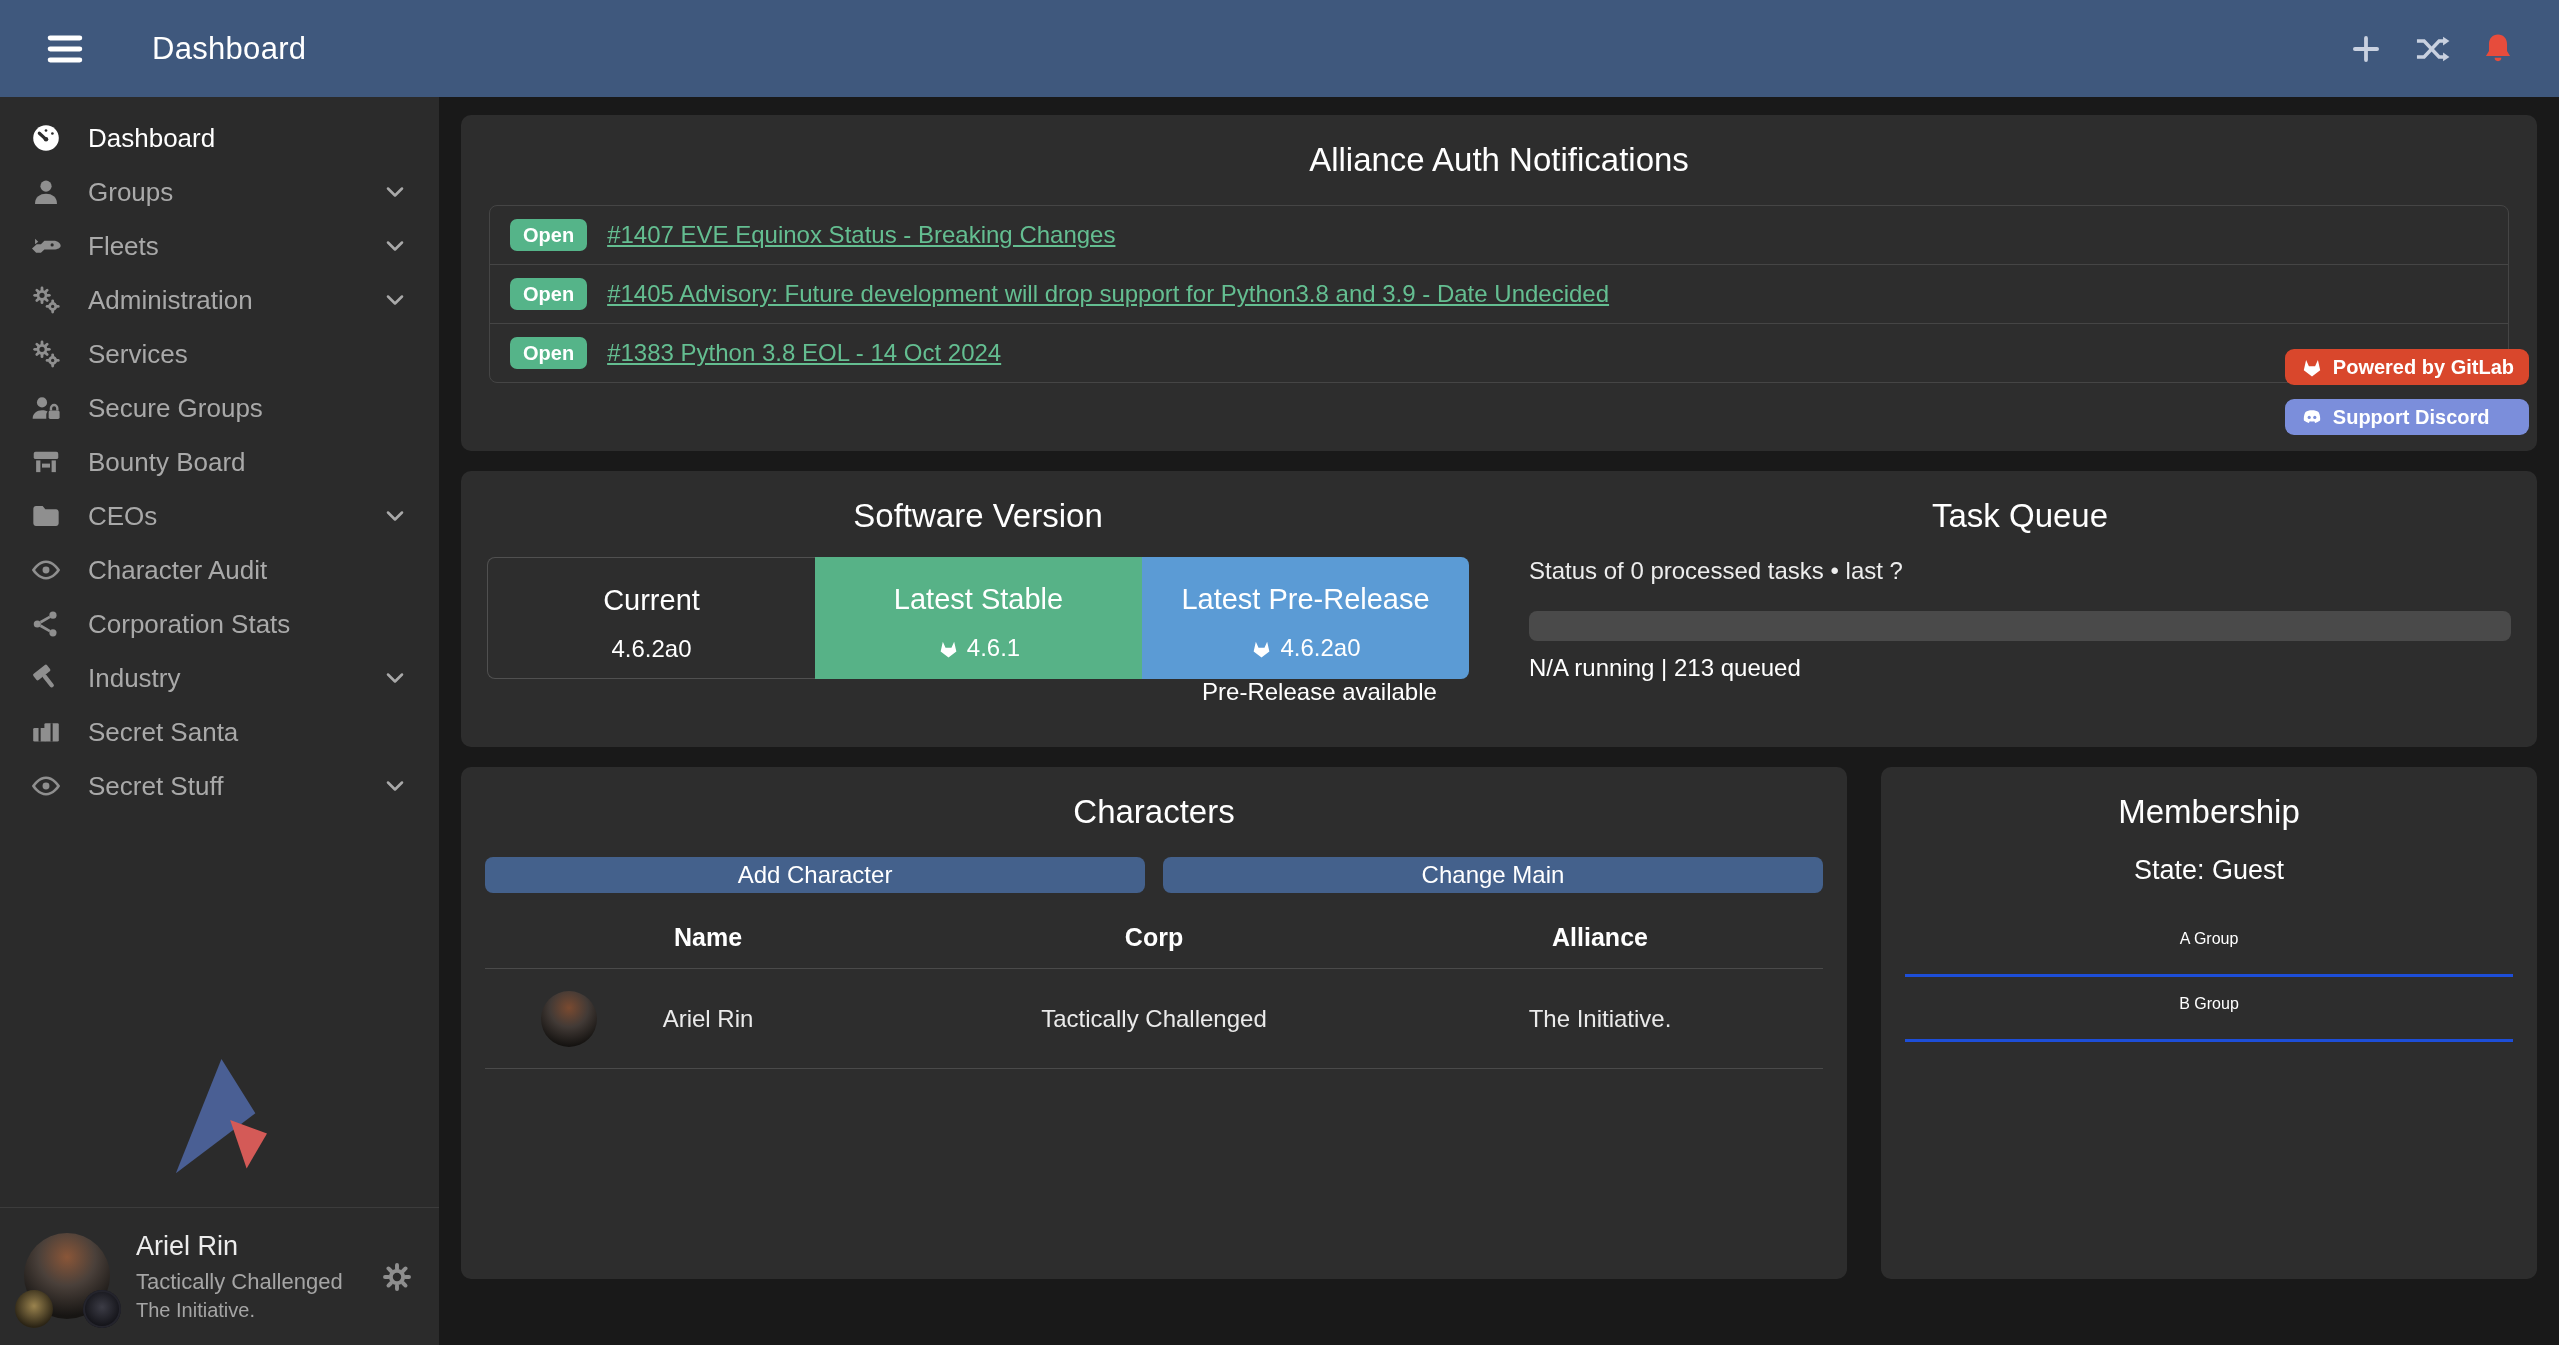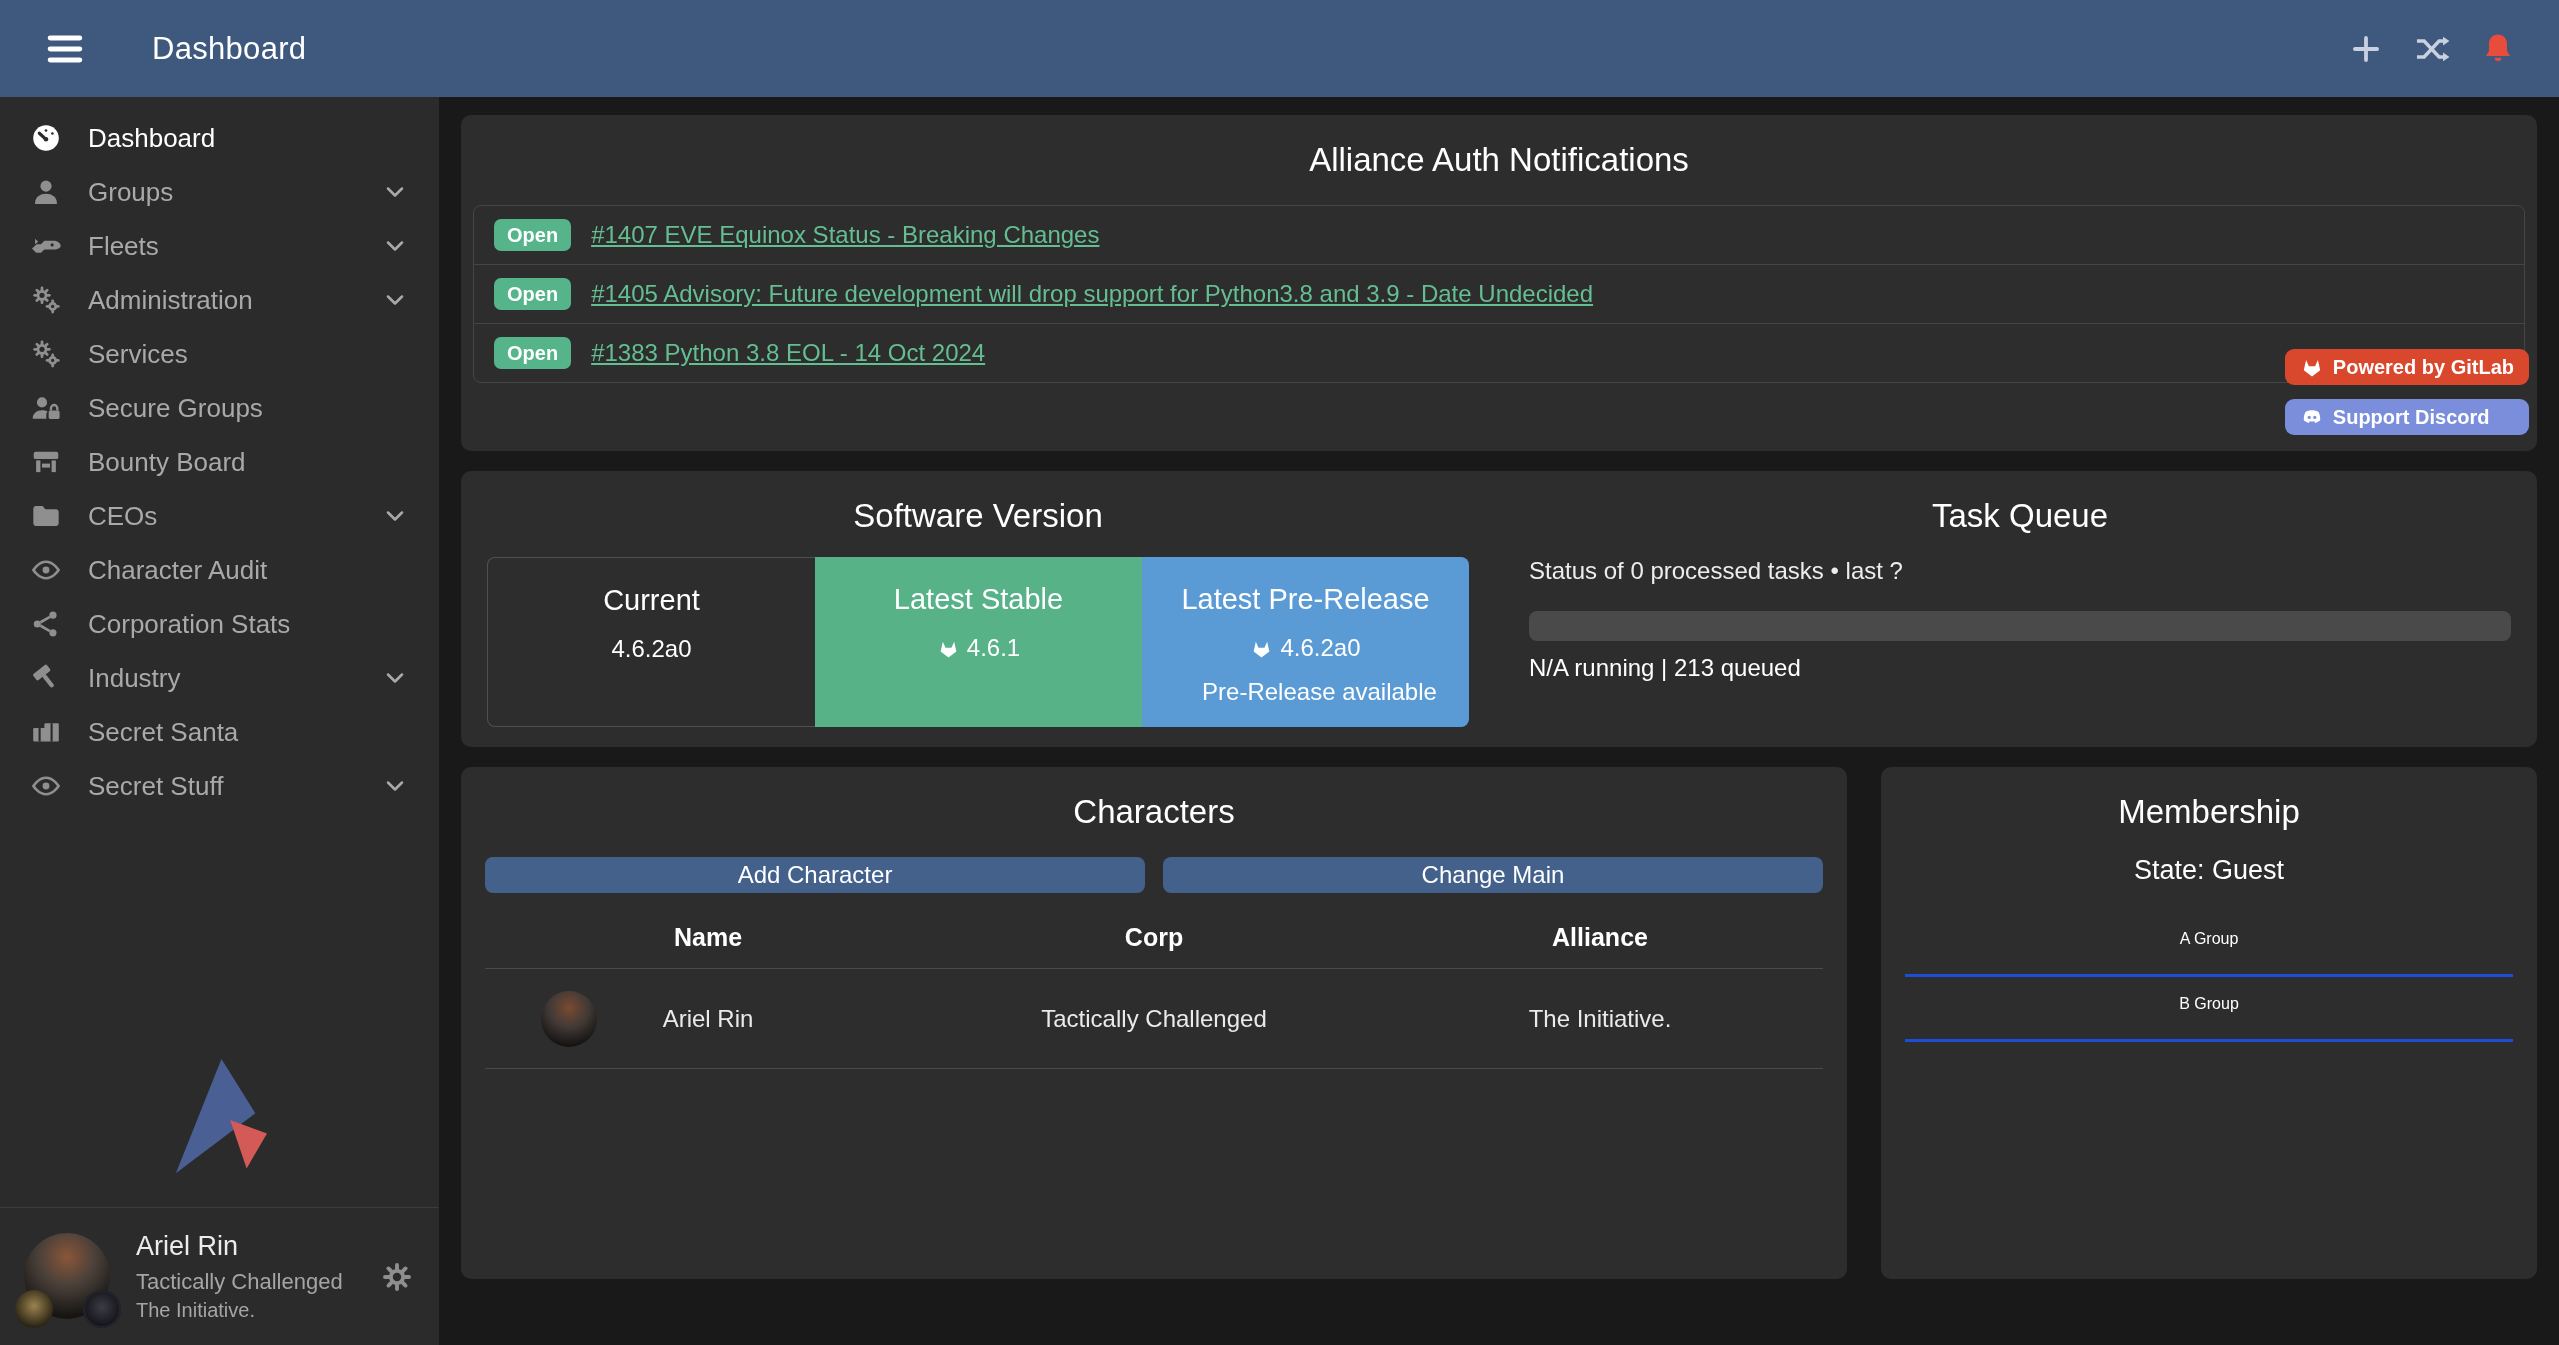--- a/index.html
+++ b/index.html
@@ -61,21 +61,21 @@
 
   
   .main {
     position:absolute; left:439px; top:97px; right:0; bottom:0;
     background:#191919; padding:18px 22px;
   }
   .panel { background:#2d2d2d; border-radius:10px; }
   .panel h2 { margin:0; padding-top:26px; text-align:center; font-size:33px; font-weight:500; color:#fff; }
 
   
-  .panel.notif { height:336px; position:relative; padding:0 12px; }
+  .panel.notif { height:336px; position:relative; padding:0 28px; }
   .notif-list { margin-top:26px; border:1px solid #454545; border-radius:8px; }
   .notif-row {
     display:flex; align-items:center; gap:20px;
     padding:13px 20px; border-bottom:1px solid #454545;
   }
   .notif-row:last-child { border-bottom:none; }
   .badge-open {
     background:#55b489; color:#fff; font-size:20px; font-weight:bold;
     padding:6px 13px; border-radius:7px; line-height:1;
   }
@@ -85,21 +85,21 @@
     display:flex; align-items:center; gap:9px; color:#fff;
     font-size:20px; font-weight:bold; padding:6px 15px; border-radius:9px; cursor:pointer;
   }
   .badge-lg .bic { width:24px; height:24px; color:#fff; }
   .badge-lg.gitlab { background:#d9472c; }
   .badge-lg.discord { background:#7b8edb; }
 
   
   .panel.duo { margin-top:20px; height:276px; display:flex; gap:60px; padding:0 26px; }
   .duo-col { flex:1; min-width:0; }
-  .ver-row { display:flex; margin-top:22px; height:170px; text-align:center; }
+  .ver-row { display:flex; margin-top:22px; height:122px; text-align:center; }
   .vbox { flex:1; padding-top:26px; }
   .vbox.current { border:1px solid #505050; border-right:none; border-radius:8px 0 0 8px; }
   .vbox.stable { background:#57b287; }
   .vbox.pre { background:#5b9bd5; border-radius:0 8px 8px 0; }
   .vlabel { font-size:29px; }
   .vver { font-size:24px; margin-top:18px; display:flex; justify-content:center; align-items:center; gap:7px; }
   .vver .fox { width:23px; height:23px; color:#fff; }
   .vnote { font-size:24px; margin-top:16px;padding-left:28px; }
   .tq-status { font-size:24px; color:#ededed; margin-top:22px; }
   .tq-bar { margin-top:26px; height:30px; background:#4a4a4a; border-radius:8px; overflow:hidden; }

